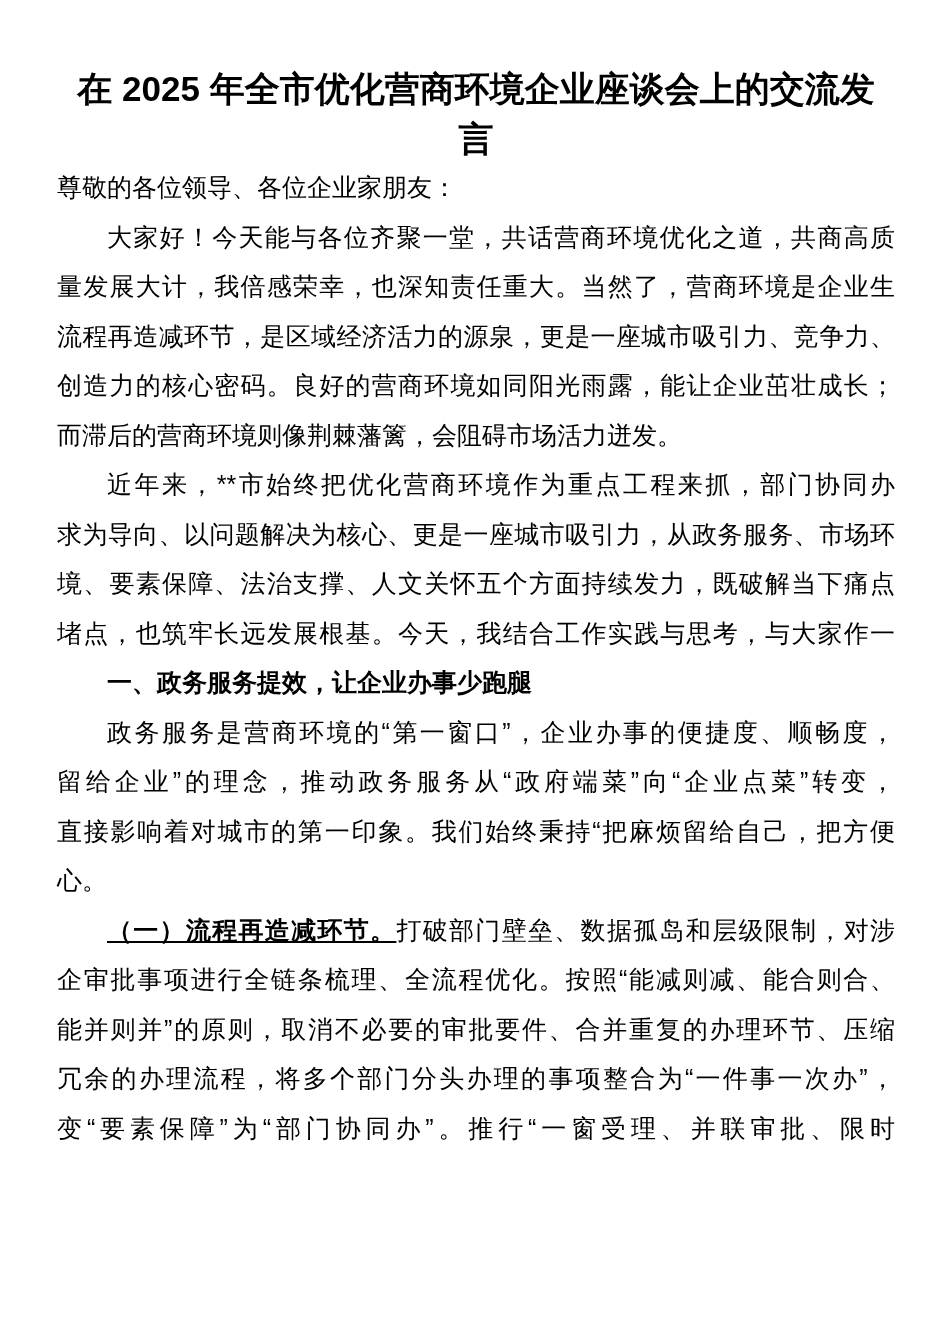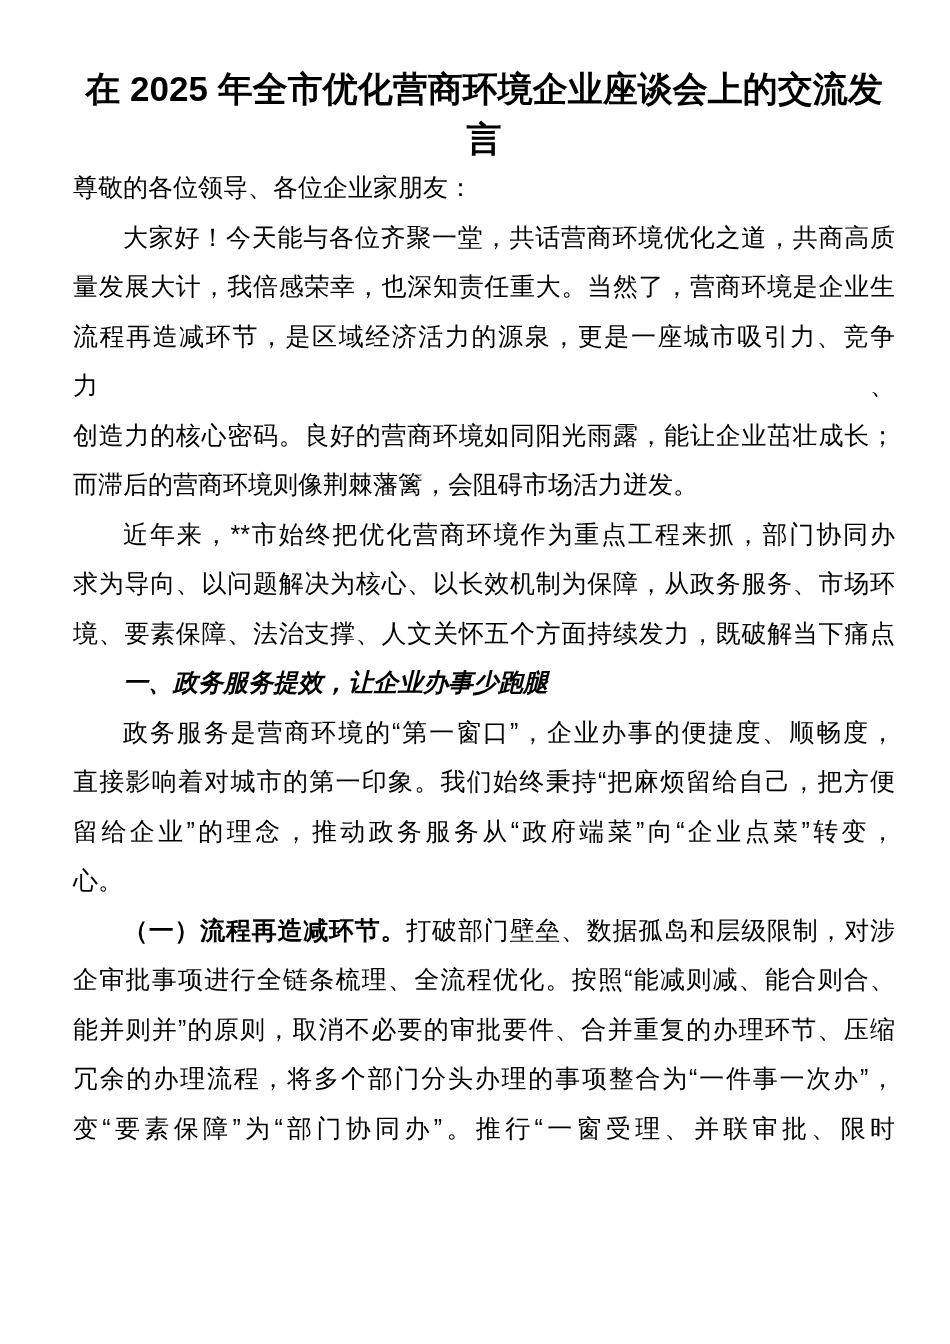--- a/index.html
+++ b/index.html
@@ -16,41 +16,39 @@
     background: #ffffff;
     font-family: "Liberation Sans", sans-serif;
     color: #000000;
     overflow: hidden;
   }
   .block { margin: 0; }
   .line {
     font-size: 25px;
     line-height: 49.5px;
     text-align: left;
-    margin-left: 16px;
   }
   .line.justify {
     text-align: justify;
     text-align-last: justify;
   }
   .line.indent {
     text-indent: 2em;
   }
   .block.title .line {
     font-size: 35px;
     font-weight: 700;
     text-align: center;
     text-align-last: center;
     text-indent: 0;
   }
   .block.heading .line {
     font-weight: 700;
-    font-style: italic;
   }
-  .line b { font-weight: 700; }
+  .line b { font-weight: 700; text-decoration: underline; }
 </style>
 </head>
 <body>
 
 <div class="page">
   <div>
       <div class="block title">
         <div class="line">在 2025 年全市优化营商环境企业座谈会上的交流发</div>
         <div class="line">言</div>
       </div>
@@ -59,30 +57,31 @@
       </div>
       <div class="block paragraph">
         <div class="line indent justify">大家好！今天能与各位齐聚一堂，共话营商环境优化之道，共商高质</div>
         <div class="line justify">量发展大计，我倍感荣幸，也深知责任重大。当然了，营商环境是企业生</div>
         <div class="line justify">流程再造减环节，是区域经济活力的源泉，更是一座城市吸引力、竞争力、</div>
         <div class="line justify">创造力的核心密码。良好的营商环境如同阳光雨露，能让企业茁壮成长；</div>
         <div class="line">而滞后的营商环境则像荆棘藩篱，会阻碍市场活力迸发。</div>
       </div>
       <div class="block paragraph">
         <div class="line indent justify">近年来，**市始终把优化营商环境作为重点工程来抓，部门协同办</div>
-        <div class="line justify">求为导向、以问题解决为核心、以长效机制为保障，从政务服务、市场环</div>
+        <div class="line justify">求为导向、以问题解决为核心、更是一座城市吸引力，从政务服务、市场环</div>
         <div class="line justify">境、要素保障、法治支撑、人文关怀五个方面持续发力，既破解当下痛点</div>
+        <div class="line justify">堵点，也筑牢长远发展根基。今天，我结合工作实践与思考，与大家作一</div>
       </div>
       <div class="block heading">
         <div class="line indent">一、政务服务提效，让企业办事少跑腿</div>
       </div>
       <div class="block paragraph">
         <div class="line indent justify">政务服务是营商环境的“第一窗口”，企业办事的便捷度、顺畅度，</div>
+        <div class="line justify">留给企业”的理念，推动政务服务从“政府端菜”向“企业点菜”转变，</div>
         <div class="line justify">直接影响着对城市的第一印象。我们始终秉持“把麻烦留给自己，把方便</div>
-        <div class="line justify">留给企业”的理念，推动政务服务从“政府端菜”向“企业点菜”转变，</div>
         <div class="line">心。</div>
       </div>
       <div class="block paragraph">
         <div class="line indent justify"><b>（一）流程再造减环节。</b><span>打破部门壁垒、数据孤岛和层级限制，对涉</span></div>
         <div class="line justify">企审批事项进行全链条梳理、全流程优化。按照“能减则减、能合则合、</div>
         <div class="line justify">能并则并”的原则，取消不必要的审批要件、合并重复的办理环节、压缩</div>
         <div class="line justify">冗余的办理流程，将多个部门分头办理的事项整合为“一件事一次办”，</div>
         <div class="line justify">变“要素保障”为“部门协同办”。推行“一窗受理、并联审批、限时</div>
       </div>
     </div>

